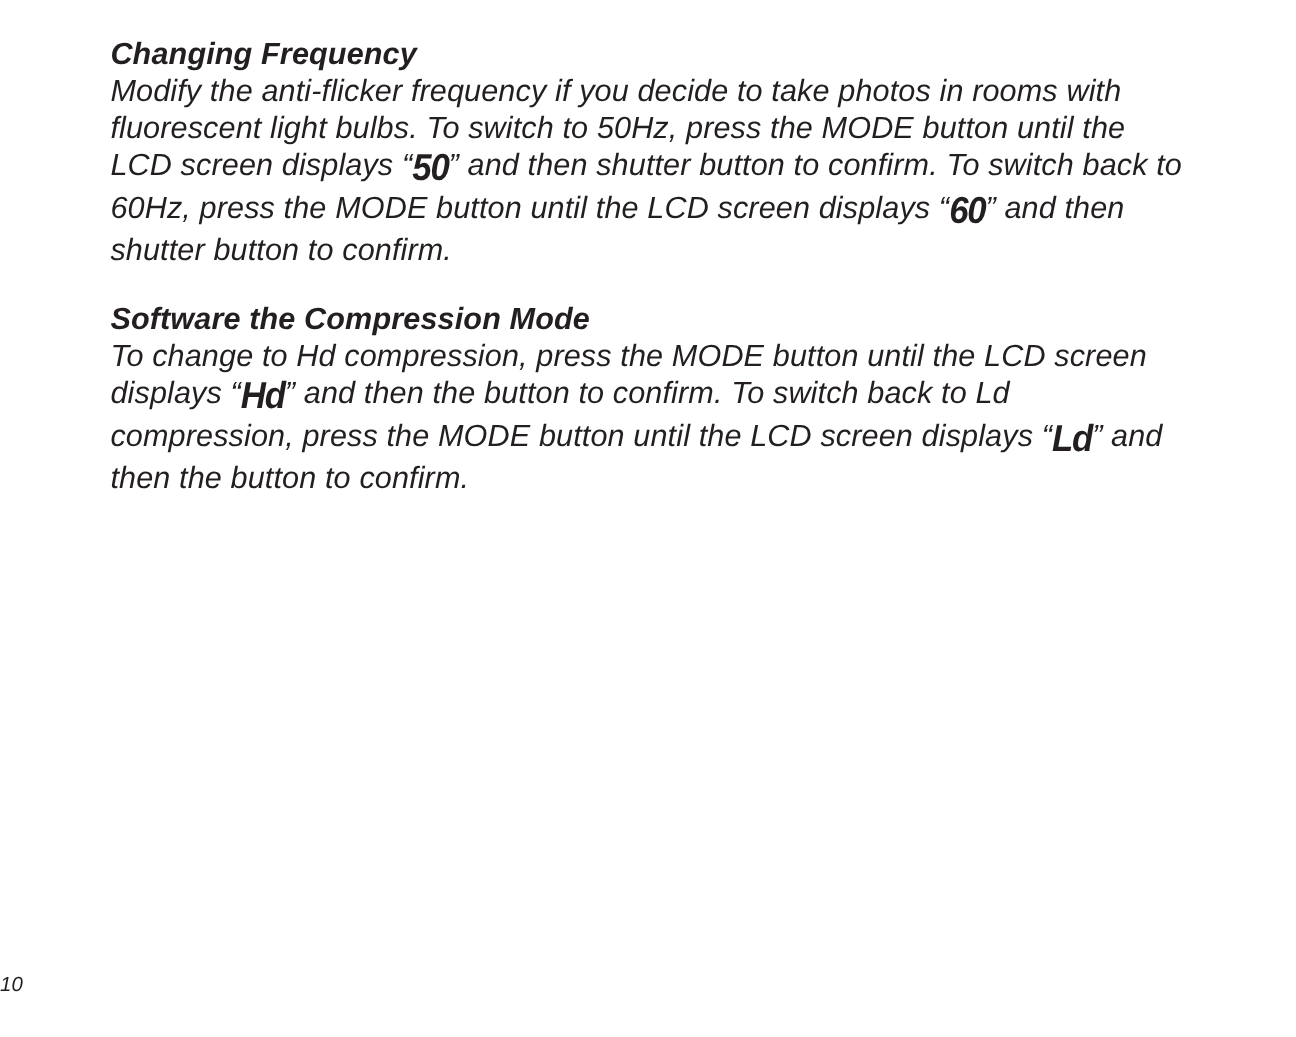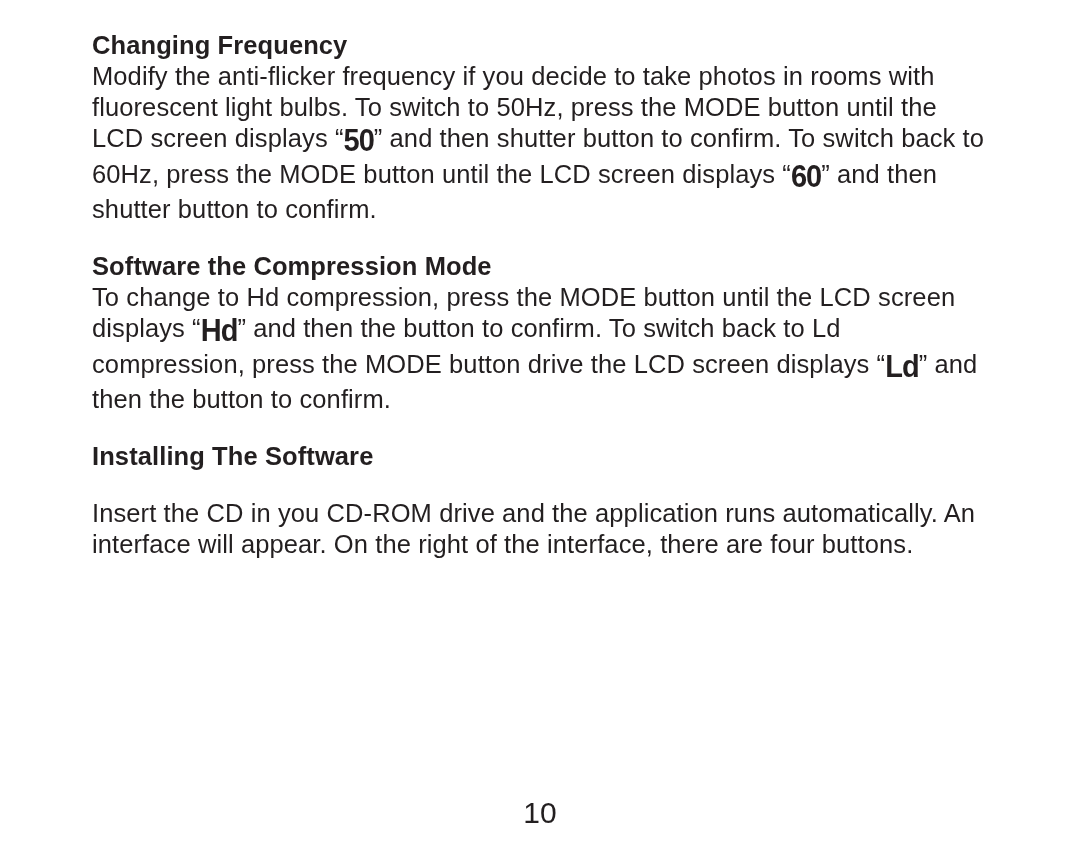--- a/index.html
+++ b/index.html
@@ -7,62 +7,57 @@
     width:1080px;
     height:864px;
     box-sizing:border-box;
     padding:30px 92px 0 92px;
     font-family:Arial,Helvetica,sans-serif;
     color:#231f20;
     font-size:25.5px;
     line-height:1.22;
     letter-spacing:0.1px;
     position:relative;
+    font-style:italic;
   }
   .heading{font-weight:bold;}
   .section{margin-top:0;}
   .section + .section{margin-top:26px;}
   .installing-gap{height:26px;}
   .lcd{
     display:inline-block;
     font-family:Arial,Helvetica,sans-serif;
     font-weight:900;
     font-size:29px;
     transform:scaleY(1.08);
     vertical-align:-3px;
     letter-spacing: -1px;
   }
   .pagenum{
     position:absolute;
     left:0;right:0;
     bottom:32px;
-    text-align:center;
-    font-size:30px;
+    font-size:17px;
   }
 </style>
 </head>
 <body>
 
 <div class="page">
 
   <div class="section">
     <div class="heading">Changing Frequency</div>
     <div>
       <span>Modify the anti-flicker frequency if you decide to take photos in rooms with fluorescent light bulbs.  To switch to 50Hz, press the MODE button until the LCD screen displays “</span><span class="lcd">50</span><span>” and then shutter button to confirm.  To switch back to 60Hz, press the MODE button until the LCD screen displays “</span><span class="lcd">60</span><span>” and then shutter button to confirm.</span>
     </div>
   </div>
 
   <div class="section">
     <div class="heading">Software the Compression Mode</div>
     <div>
-      <span>To change to Hd compression, press the MODE button until the LCD screen displays  “</span><span class="lcd">Hd</span><span>”  and then the button to confirm.  To switch back to Ld compression, press the MODE button drive the LCD screen displays  “</span><span class="lcd">Ld</span><span>”  and then the button to confirm.</span>
+      <span>To change to Hd compression, press the MODE button until the LCD screen displays  “</span><span class="lcd">Hd</span><span>”  and then the button to confirm.  To switch back to Ld compression, press the MODE button until the LCD screen displays  “</span><span class="lcd">Ld</span><span>”  and then the button to confirm.</span>
     </div>
   </div>
 
-  <div class="section">
-    <div class="heading">Installing The Software</div>
-    <div class="installing-gap"></div>
-    <div>Insert the CD in you CD-ROM drive and the application runs automatically.  An interface will appear.  On the right of the interface, there are four buttons.</div>
-  </div>
 
   <div class="pagenum">10</div>
 
 </div>
 
 </body></html>

